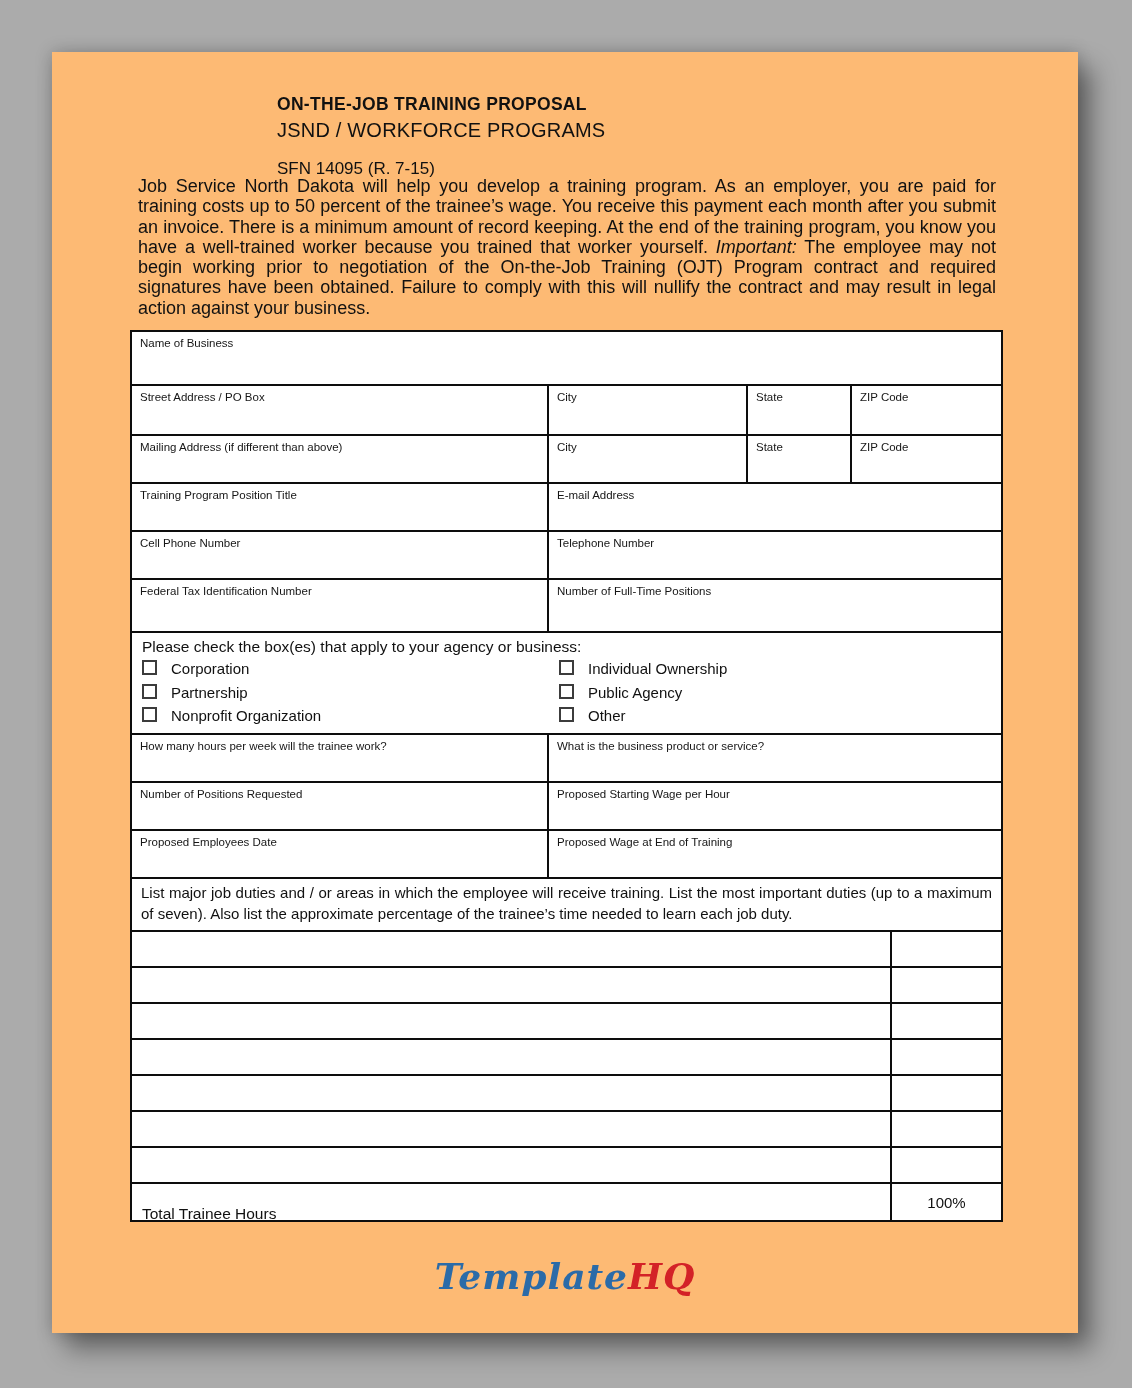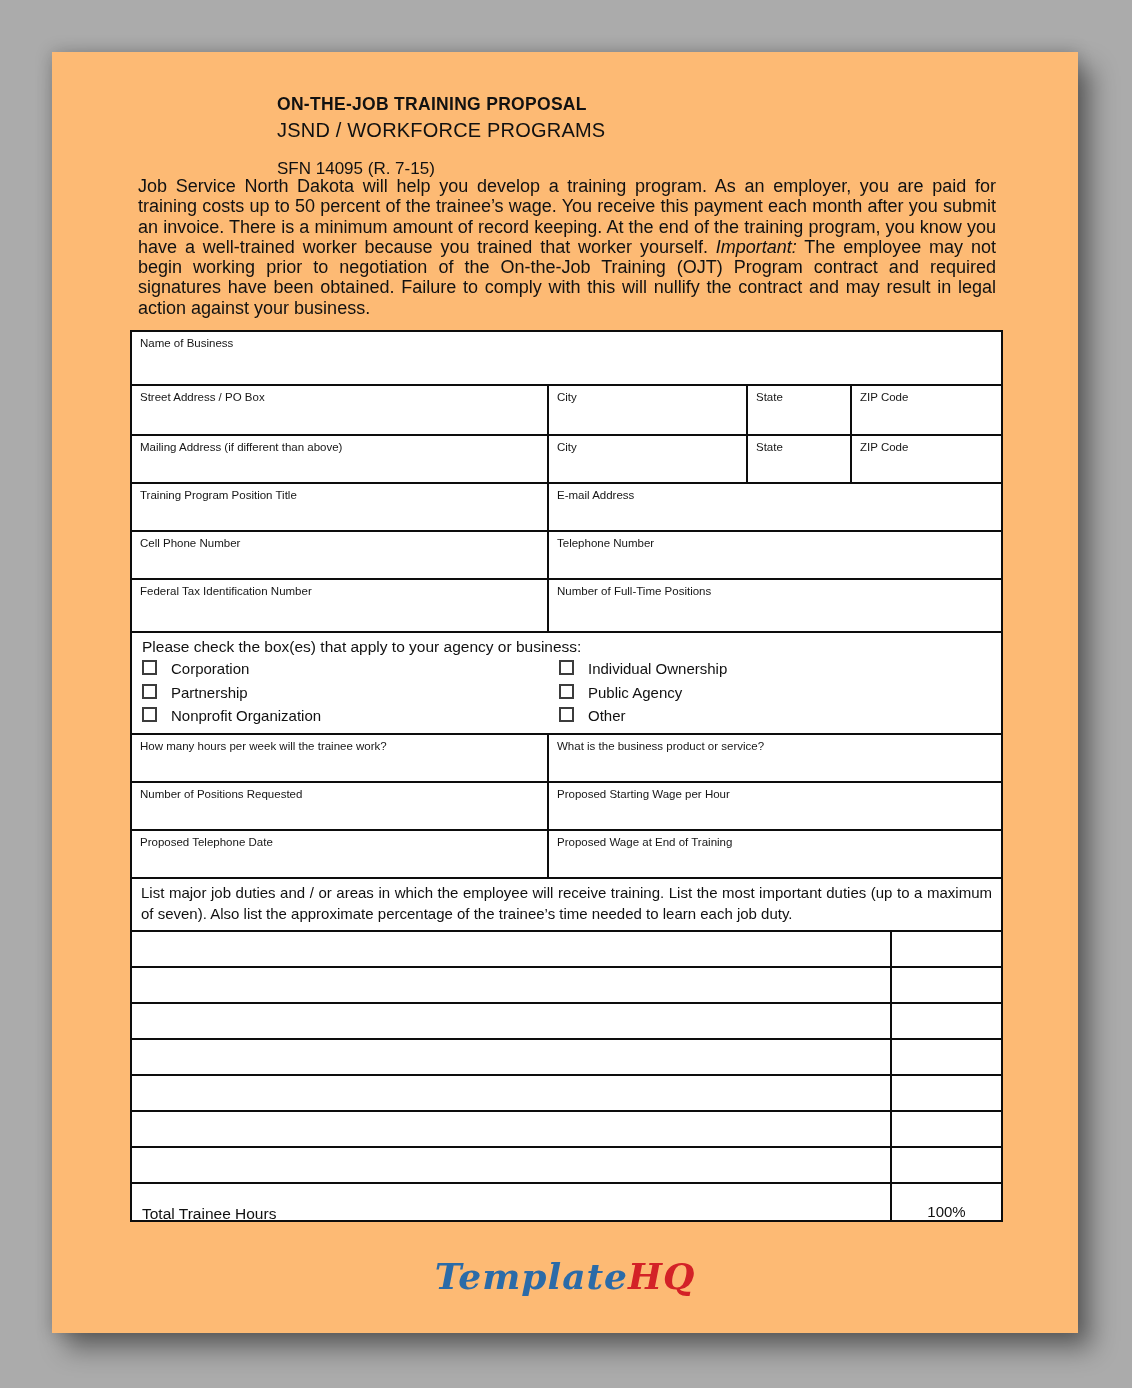--- a/index.html
+++ b/index.html
@@ -86,21 +86,21 @@
   .instructions {
     display: block;
     padding: 4px 9px 6px 9px;
     font-size: 15px; line-height: 20.6px;
     text-align: justify;
   }
 
   
   .total-label-cell { display: flex; align-items: center; padding-left: 10px; margin-top: 24px; }
   .total-label-cell span { font-size: 15.5px; }
-  .total-value-cell { display: flex; align-items: flex-end; justify-content: center; }
+  .total-value-cell { display: flex; align-items: center; justify-content: center; }
   .total-value-cell span { font-size: 15px; }
 
   
   .logo {
     position: absolute; left: 0; top: 1203px; width: 100%;
     text-align: center;
     font-family: "DejaVu Serif", serif;
     font-weight: bold; font-style: italic;
     font-size: 36px; letter-spacing: 1px;
   }
@@ -231,21 +231,21 @@
         <div class="cell w-half">
           <span class="lab">Number of Positions Requested</span>
         </div>
         <div class="cell w-rest">
           <span class="lab">Proposed Starting Wage per Hour</span>
         </div>
       </div>
 
       <div class="row h48">
         <div class="cell w-half">
-          <span class="lab">Proposed Telephone Date</span>
+          <span class="lab">Proposed Employees Date</span>
         </div>
         <div class="cell w-rest">
           <span class="lab">Proposed Wage at End of Training</span>
         </div>
       </div>
 
       <div class="row instructions">List major job duties and / or areas in which the employee will receive training. List the most important duties (up to a maximum of seven). Also list the approximate percentage of the trainee’s time needed to learn each job duty.</div>
 
       <div class="row h36">
         <div class="cell w-duty"></div>

